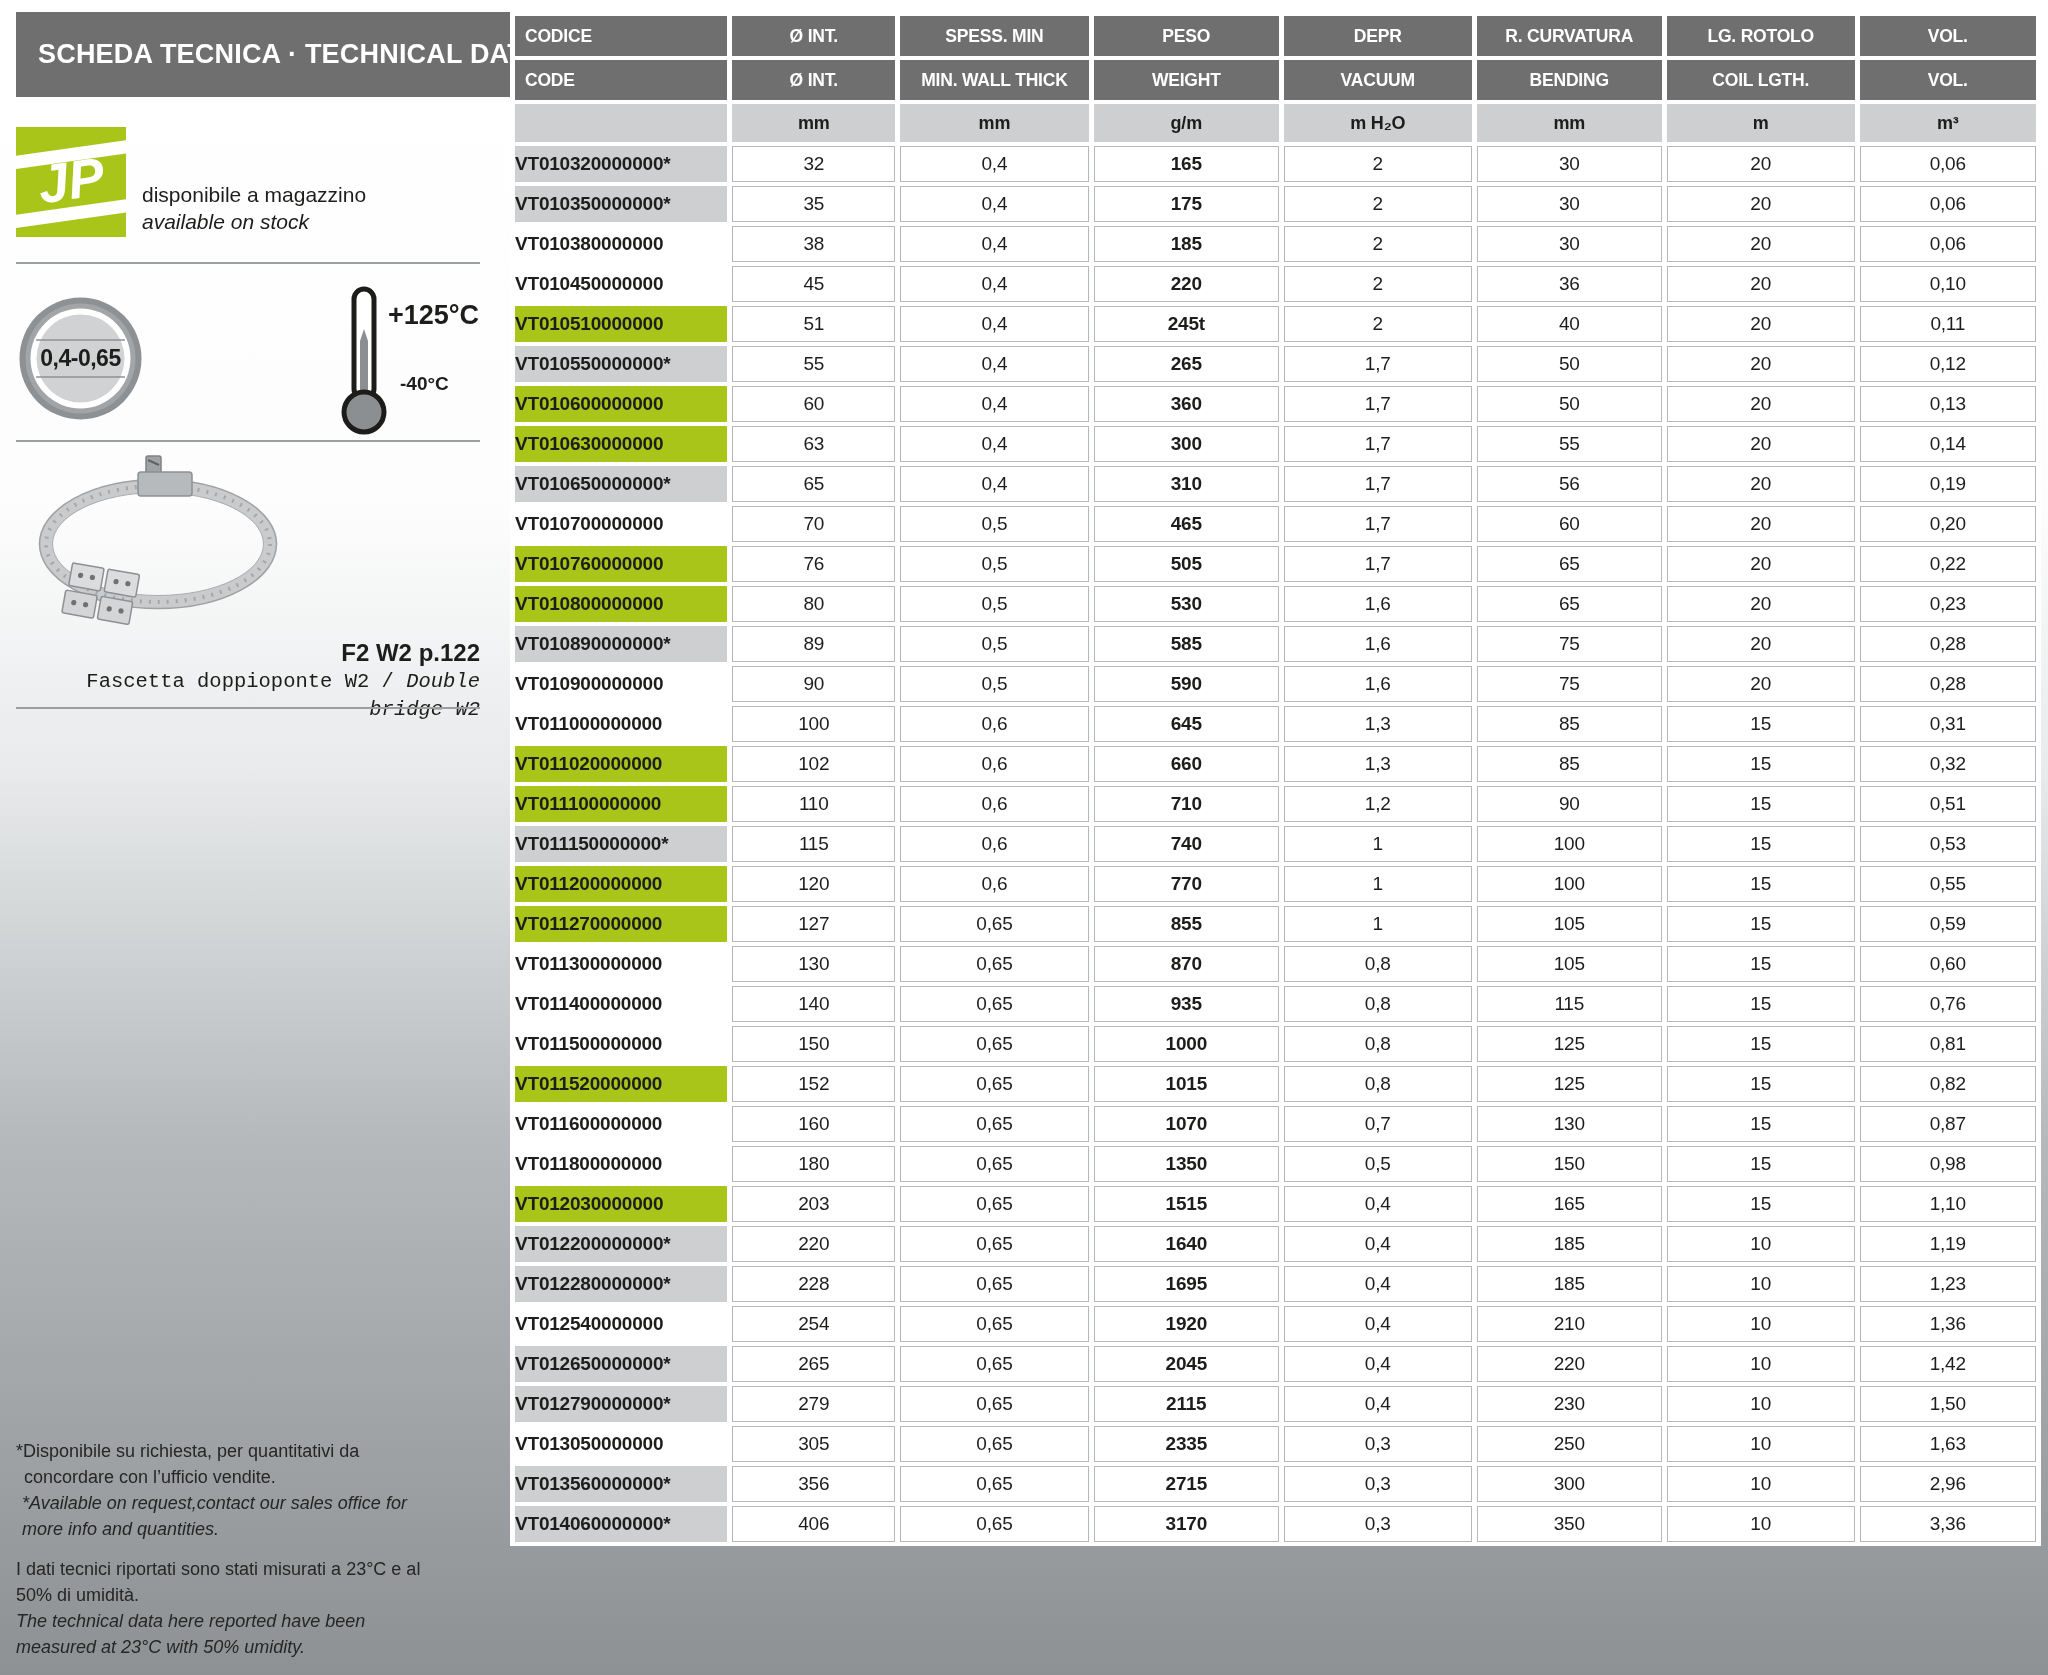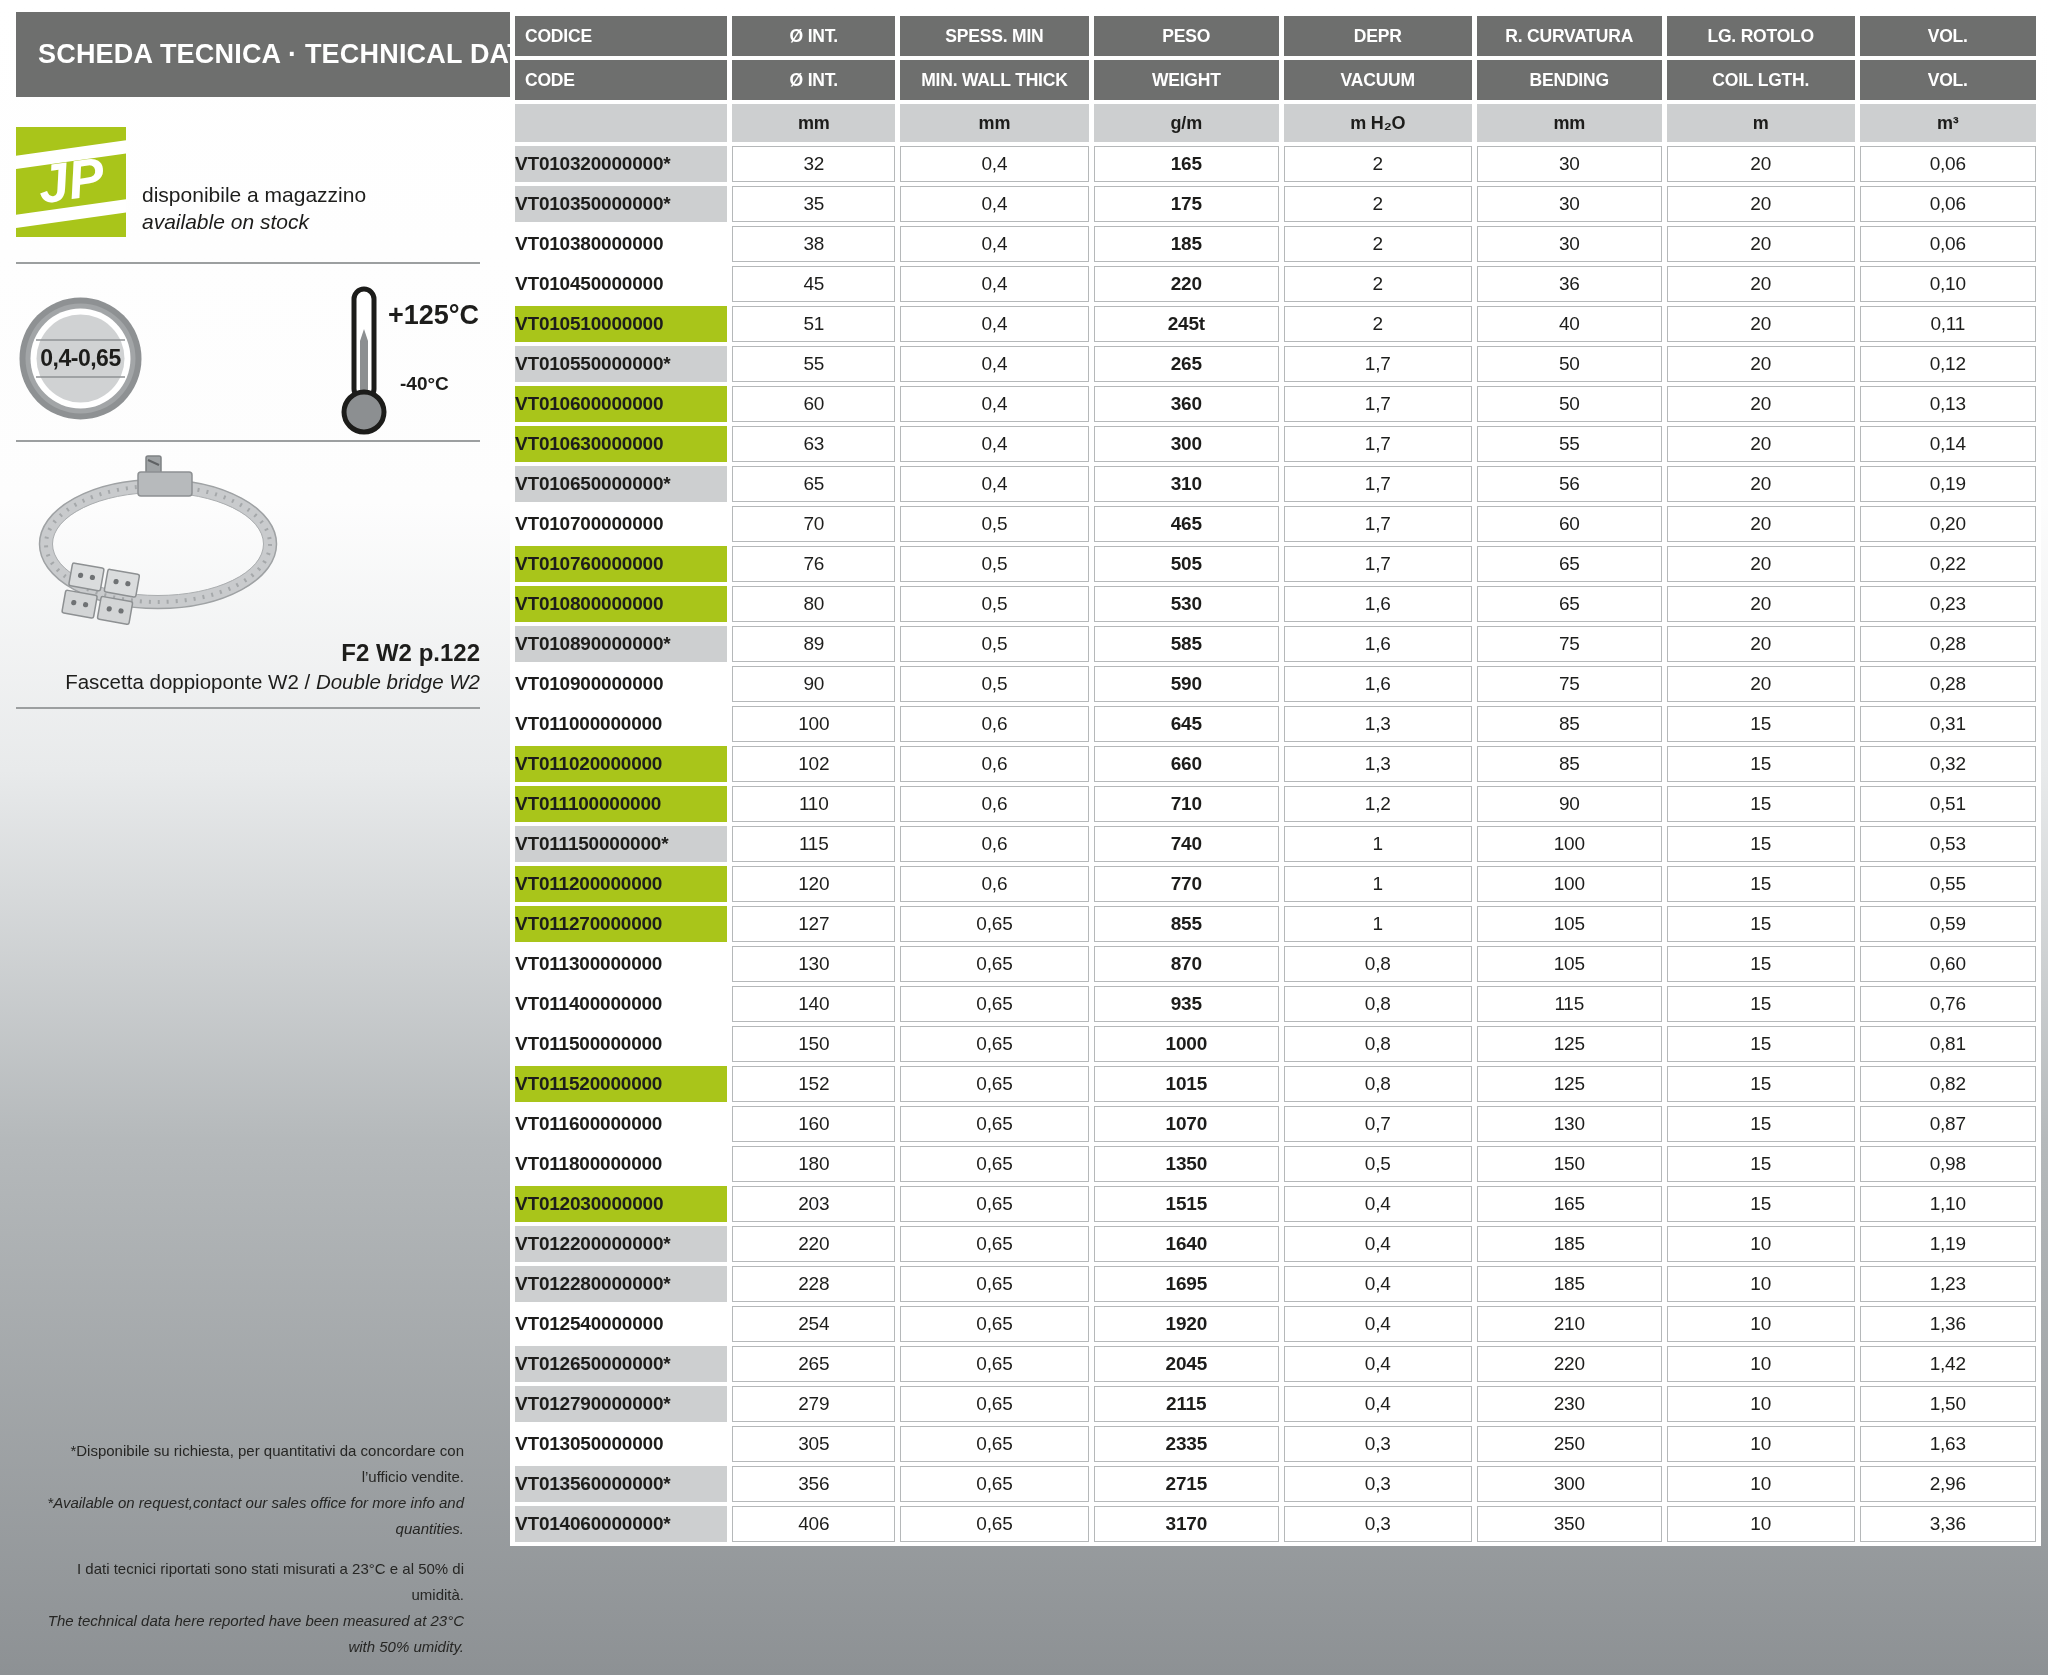--- a/index.html
+++ b/index.html
@@ -30,22 +30,22 @@
   .circle-label{
     position:absolute;left:18px;top:296px;width:125px;height:125px;display:flex;
     align-items:center;justify-content:center;font-weight:bold;font-size:23px;letter-spacing:-0.5px;
   }
   .thermo{position:absolute;left:336px;top:286px;}
   .temp-max{position:absolute;left:388px;top:300px;font-size:27px;font-weight:bold;}
   .temp-min{position:absolute;left:400px;top:373px;font-size:19px;font-weight:bold;}
   .clamp{position:absolute;left:28px;top:452px;}
   .acc-caption{position:absolute;left:60px;top:638px;width:420px;text-align:right;}
   .acc-ref{font-size:24px;font-weight:bold;line-height:30px;}
-  .acc-line{font-size:20.5px;line-height:28px;}
-  .footnotes{position:absolute;left:32px;top:1438px;width:432px;font-size:15px;line-height:26px;color:#262624;text-align:right;}
+  .acc-line{font-size:20.5px;line-height:28px;font-family:Liberation Mono, monospace;}
+  .footnotes{position:absolute;left:16px;top:1438px;width:432px;font-size:18px;line-height:26px;color:#262624;}
   .fn-block{margin-bottom:14px;}
   .fn-hang{padding-left:8px;text-indent:-8px;}
   .fn-en{padding-left:6px;}
   
   table.tech{
     position:absolute;left:510px;top:12px;width:1531px;table-layout:fixed;
     border-collapse:separate;border-spacing:5px 4px;background:#ffffff;
     letter-spacing:-0.2px;
   }
   table.tech th,table.tech td{box-sizing:border-box;padding:0;vertical-align:middle;}

